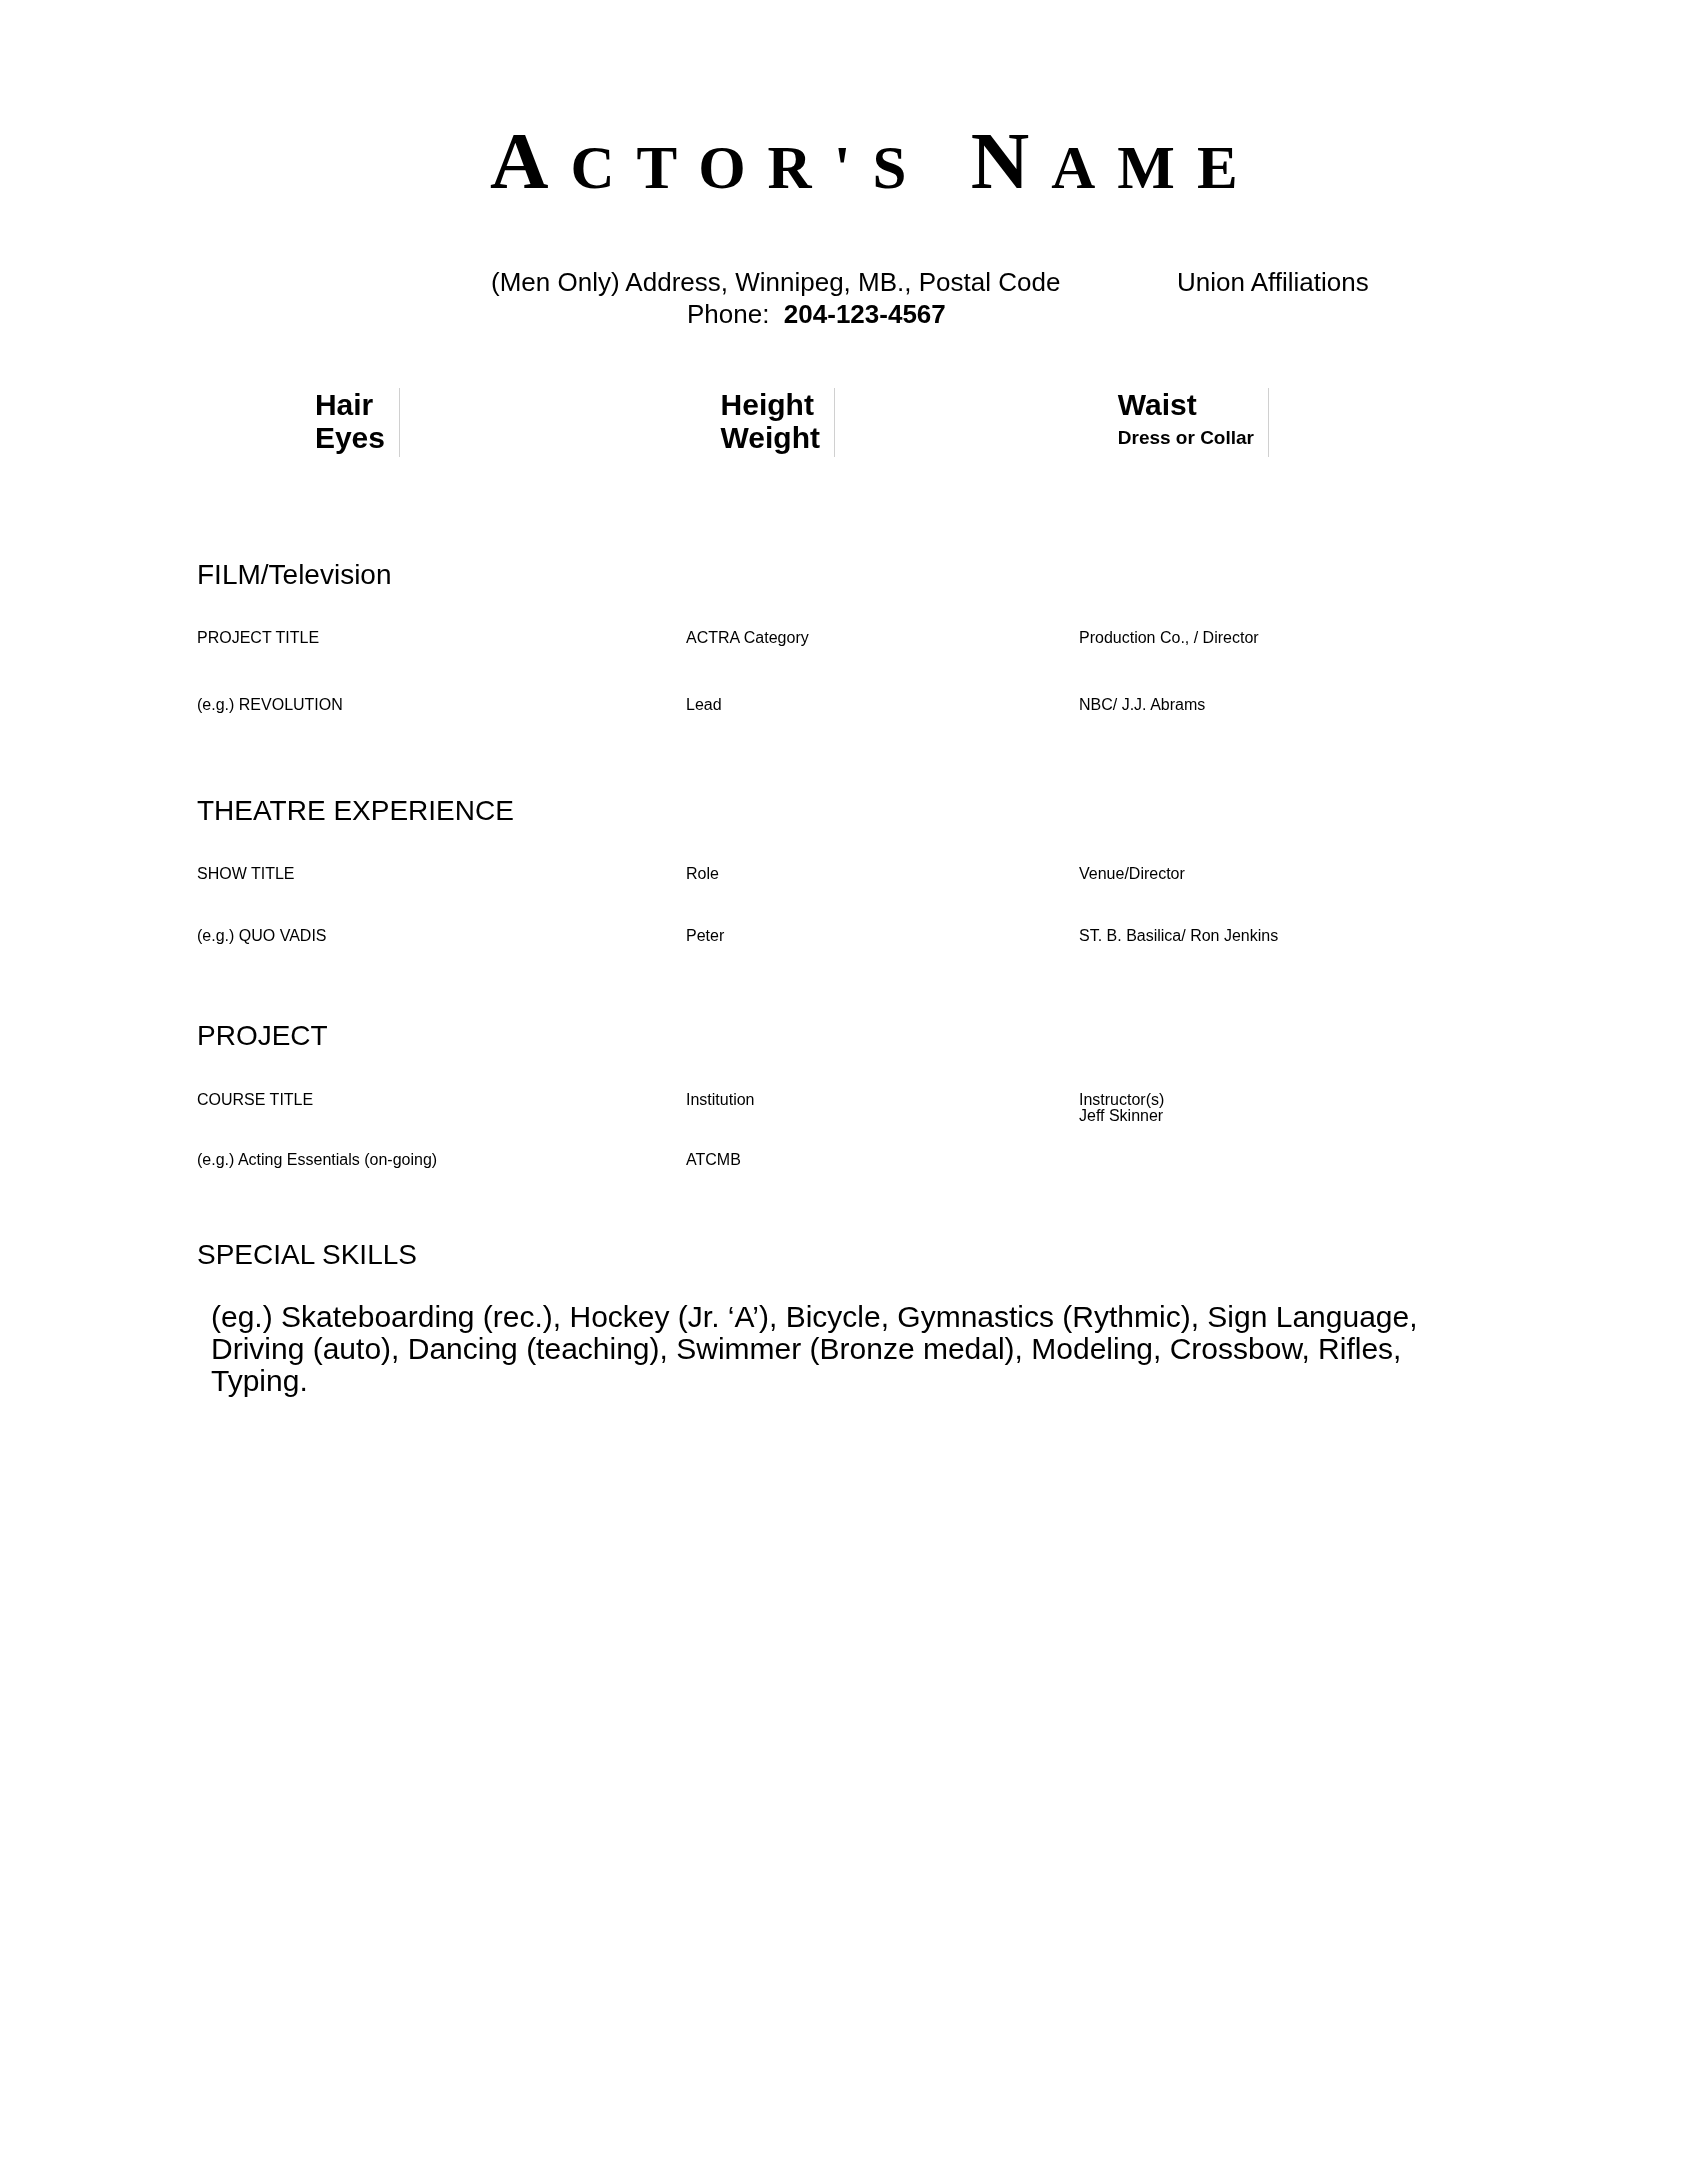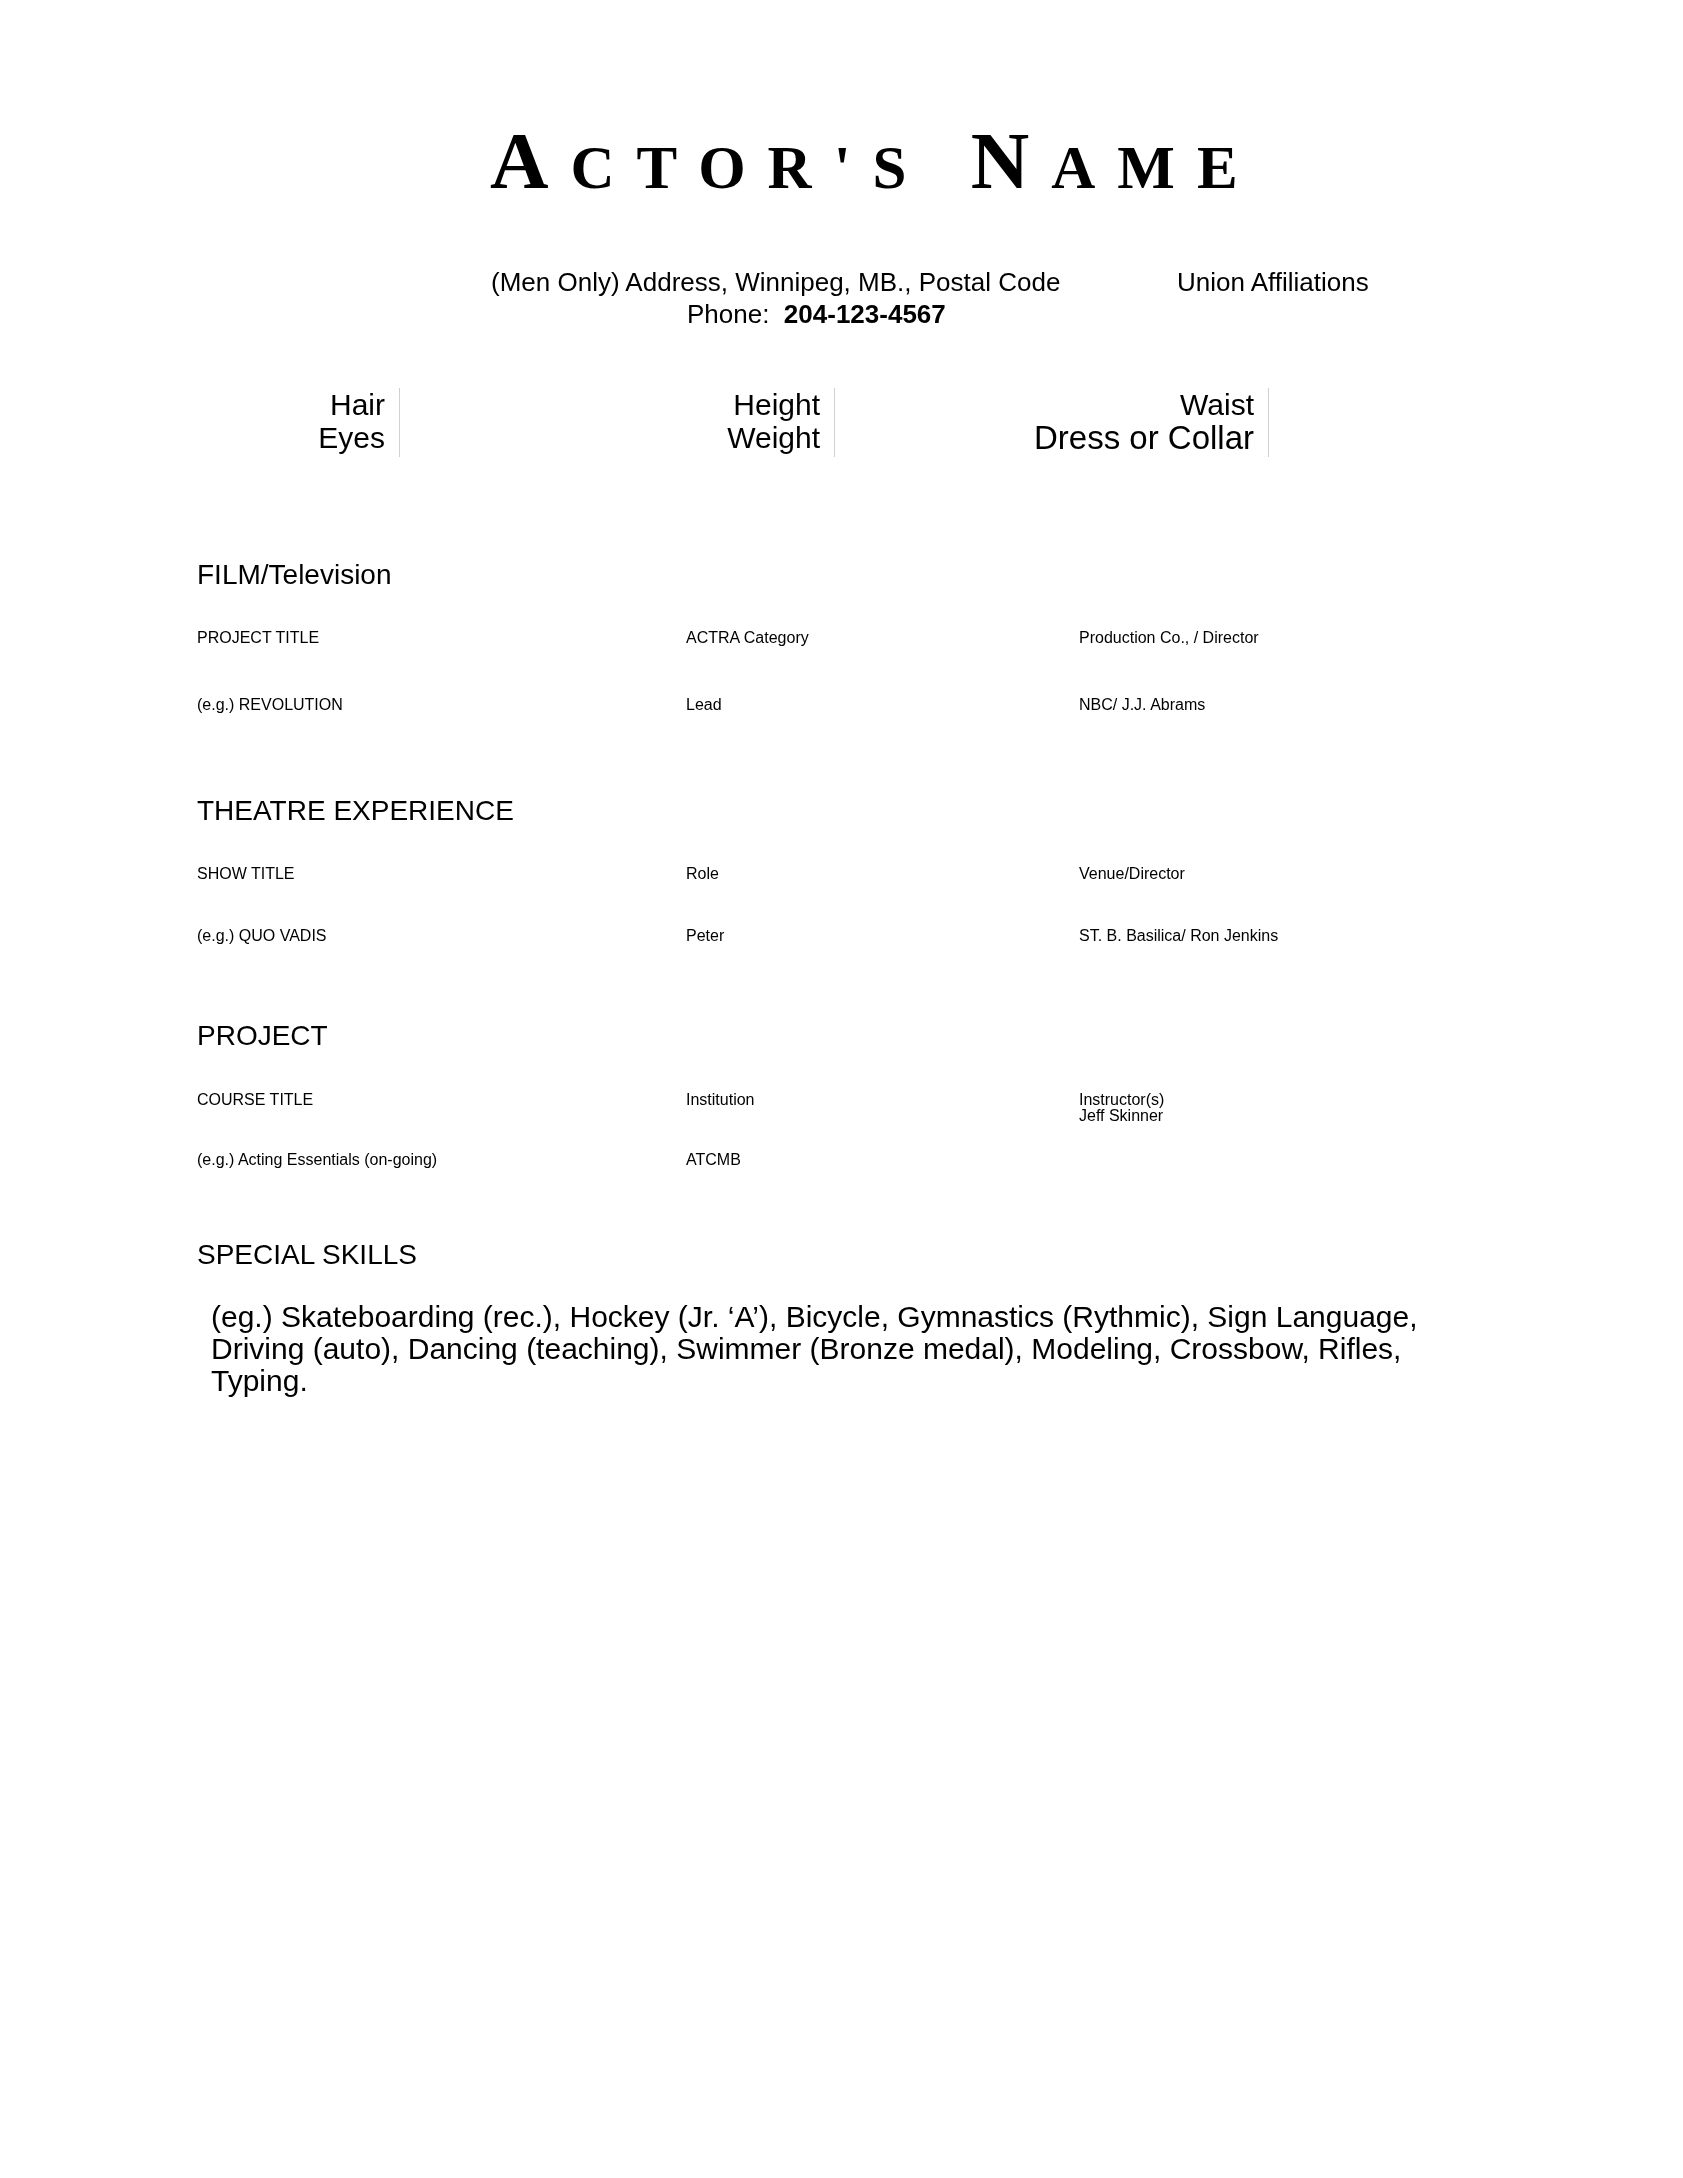--- a/index.html
+++ b/index.html
@@ -1,21 +1,21 @@
 <!DOCTYPE html>
 <html><head>
 <meta charset="utf-8">
 <style>
   html, body { margin:0; padding:0; background:#ffffff; }
   body { width:1683px; height:2178px; position:relative; overflow:hidden; color:#000; font-family:"Liberation Sans", sans-serif; }
   .abs { position:absolute; white-space:nowrap; }
   .title { font-family:Liberation Serif, serif; font-weight:bold; top:121px; left:490px; font-size:81px; letter-spacing:22px; line-height:1; font-variant:small-caps; }
   .title .sc { font-size:61px; }
   .contact { font-size:26px; line-height:30px; }
-  .stat { font-weight:normal; font-size:30px; line-height:33px; text-align:right; }
+  .stat { font-weight:bold; font-size:30px; line-height:33px; text-align:left; }
   .divider { position:absolute; width:1px; background:#d0d0d0; }
   .section-head { font-weight:normal; font-size:28px; line-height:36px; left:197px; }
   .cell { font-size:16px; line-height:30px; }
   .serif { font-family:Liberation Sans, sans-serif; }
   .skills { left:211px; top:1301px; width:1228px; font-size:30px; line-height:32px; white-space:normal; }
 </style>
 </head>
 <body>
 
 <div class="abs title"><span>A</span><span class="sc">CTOR'S</span>&nbsp;<span>N</span><span class="sc">AME</span></div>
@@ -31,21 +31,21 @@
 <div class="divider" style="left:399px; top:388px; height:69px;"></div>
 
 <div class="abs stat" style="right:863px; top:388px;">
   <div>Height</div>
   <div>Weight</div>
 </div>
 <div class="divider" style="left:834px; top:388px; height:69px;"></div>
 
 <div class="abs stat" style="right:429px; top:388px;">
   <div>Waist</div>
-  <div style="font-size:33px;">Dress or Collar</div>
+  <div style="font-size:19px;">Dress or Collar</div>
 </div>
 <div class="divider" style="left:1268px; top:388px; height:69px;"></div>
 
 <div class="abs section-head" style="top:557px;">FILM/Television</div>
 <div class="abs cell" style="left:197px; top:623px;">PROJECT TITLE</div>
 <div class="abs cell" style="left:686px; top:623px;">ACTRA Category</div>
 <div class="abs cell" style="left:1079px; top:623px;">Production Co., / Director</div>
 <div class="abs cell serif" style="left:197px; top:690px;">(e.g.)  REVOLUTION</div>
 <div class="abs cell serif" style="left:686px; top:690px;">Lead</div>
 <div class="abs cell serif" style="left:1079px; top:690px;">NBC/ J.J. Abrams</div>

